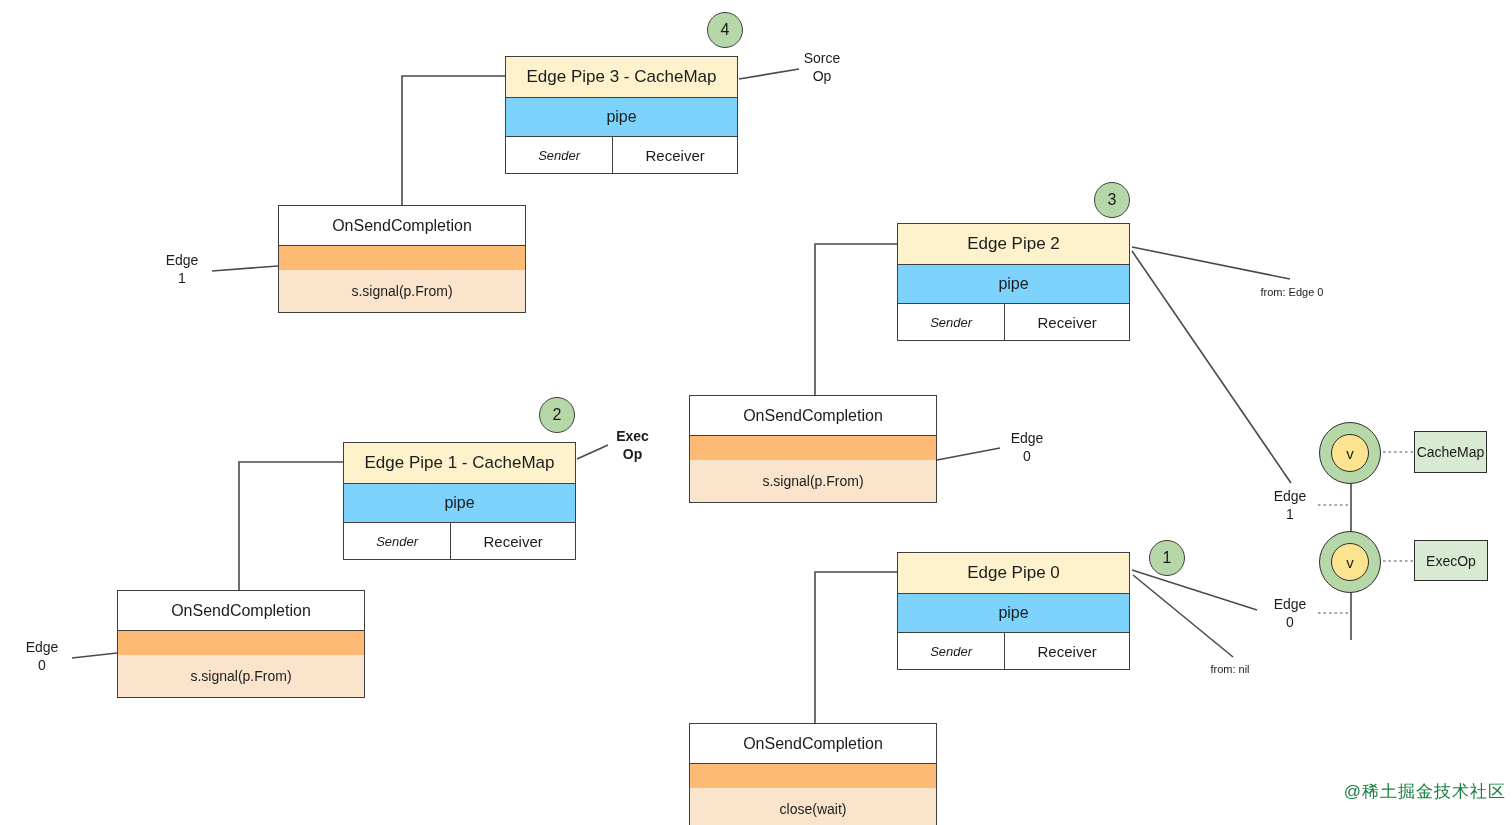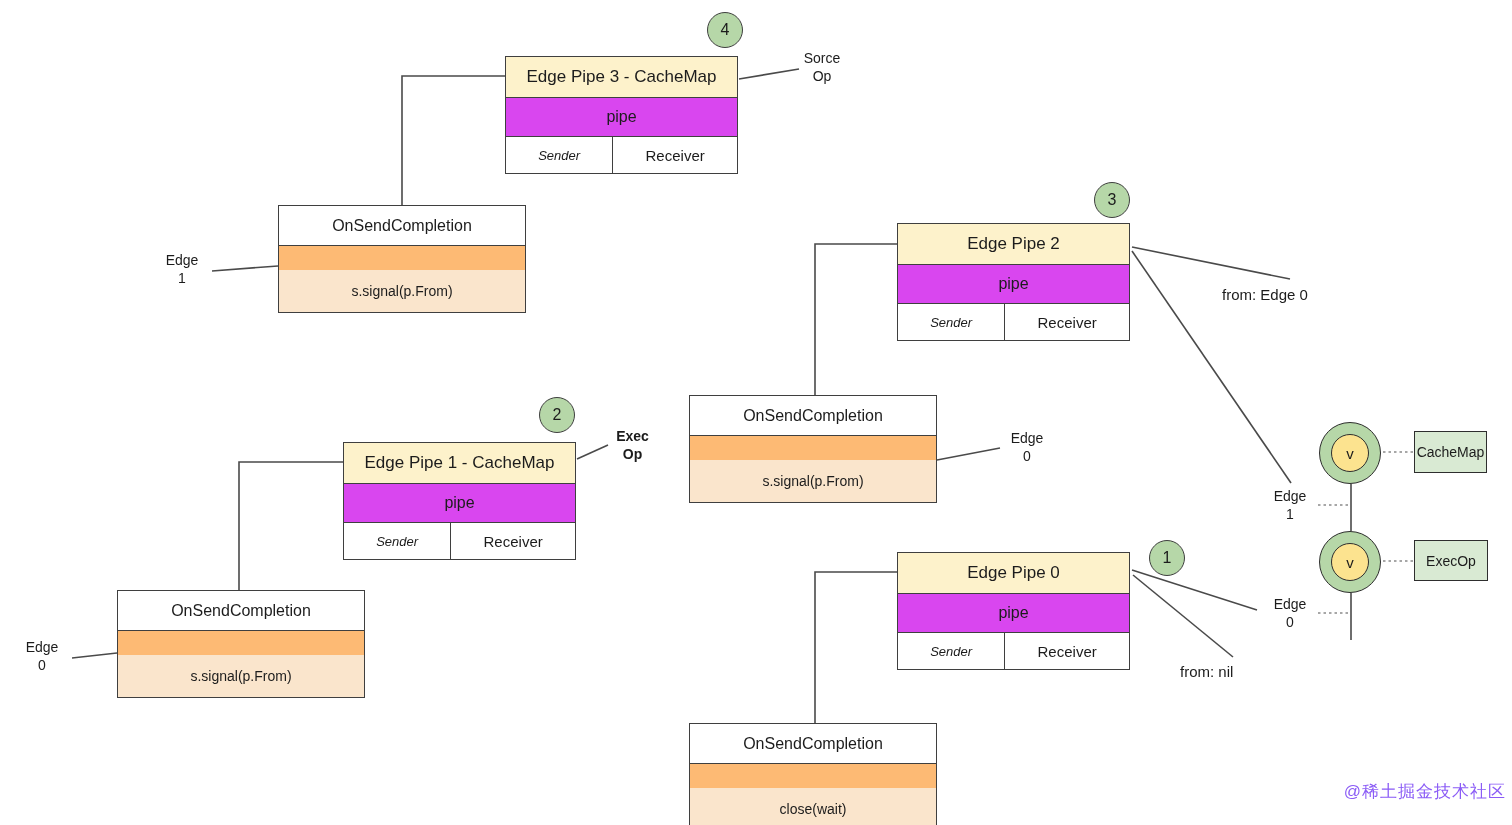--- a/index.html
+++ b/index.html
@@ -7,49 +7,49 @@
     position:relative;width:1512px;height:825px;overflow:hidden;
     background:#ffffff;font-family:"Liberation Sans",sans-serif;color:#1c1c1c;
   }
   .abs{position:absolute;}
   svg.wires{position:absolute;left:0;top:0;pointer-events:none;}
 
   
   .pipe-box{width:233px;border:1.6px solid #3f3f3f;background:#fff;box-sizing:border-box;}
   .pipe-title{height:40px;background:#fdf2cb;border-bottom:1.6px solid #3f3f3f;
     display:flex;align-items:center;justify-content:center;font-size:17px;}
-  .pipe-row{height:38px;background:#d946ef;border-bottom:1.6px solid #3f3f3f;
+  .pipe-row{height:38px;background:#7dd3fc;border-bottom:1.6px solid #3f3f3f;
     display:flex;align-items:center;justify-content:center;font-size:16px;}
   .pipe-cells{height:36px;display:flex;background:#fff;}
   .cell-sender{width:46%;border-right:1.6px solid #3f3f3f;display:flex;align-items:center;justify-content:center;font-size:13px;font-style:italic;}
   .cell-receiver{flex:1;display:flex;align-items:center;justify-content:center;font-size:15px;}
 
   
   .osc-box{width:248px;border:1.6px solid #3f3f3f;background:#fdba74;box-sizing:border-box;}
   .osc-title{height:39px;display:flex;align-items:center;justify-content:center;font-size:16px;
     border-bottom:1.6px solid #3f3f3f;background:#fff;}
   .osc-body{height:42px;display:flex;align-items:center;justify-content:center;font-size:14px;background:#fae5cc;margin-top:24px;}
 
   
   .badge{width:36px;height:36px;border-radius:50%;background:#b6d7a8;border:1.5px solid #3f3f3f;
     display:flex;align-items:center;justify-content:center;font-size:16px;box-sizing:border-box;}
 
   
   .lbl{font-size:14px;line-height:1.28;text-align:center;white-space:pre-line;}
-  .lbl-md{font-size:15px;white-space:nowrap;}
+  .lbl-md{font-size:11px;white-space:nowrap;text-align:center;}
 
   
   .op-outer{width:62px;height:62px;border-radius:50%;background:#b6d7a8;border:1.6px solid #2e2e2e;
     display:flex;align-items:center;justify-content:center;box-sizing:border-box;}
   .op-inner{width:38px;height:38px;border-radius:50%;background:#fce38f;border:1.4px solid #2e2e2e;
     display:flex;align-items:center;justify-content:center;font-size:15px;box-sizing:border-box;}
   .op-box{background:#d9ead3;border:1.6px solid #2e2e2e;display:flex;align-items:center;justify-content:center;
     font-size:14px;box-sizing:border-box;}
 
-  .watermark{font-size:17px;color:#8b5cf6;letter-spacing:1px;white-space:nowrap;}
+  .watermark{font-size:17px;color:#15803d;letter-spacing:1px;white-space:nowrap;}
 </style>
 </head>
 <body>
 
 <div id="canvas">
 
   <svg class="wires" width="1512" height="825">
     <g stroke="#4a4a4a" stroke-width="1.6" fill="none">
 
       <polyline points="505,76 402,76 402,205"></polyline>

